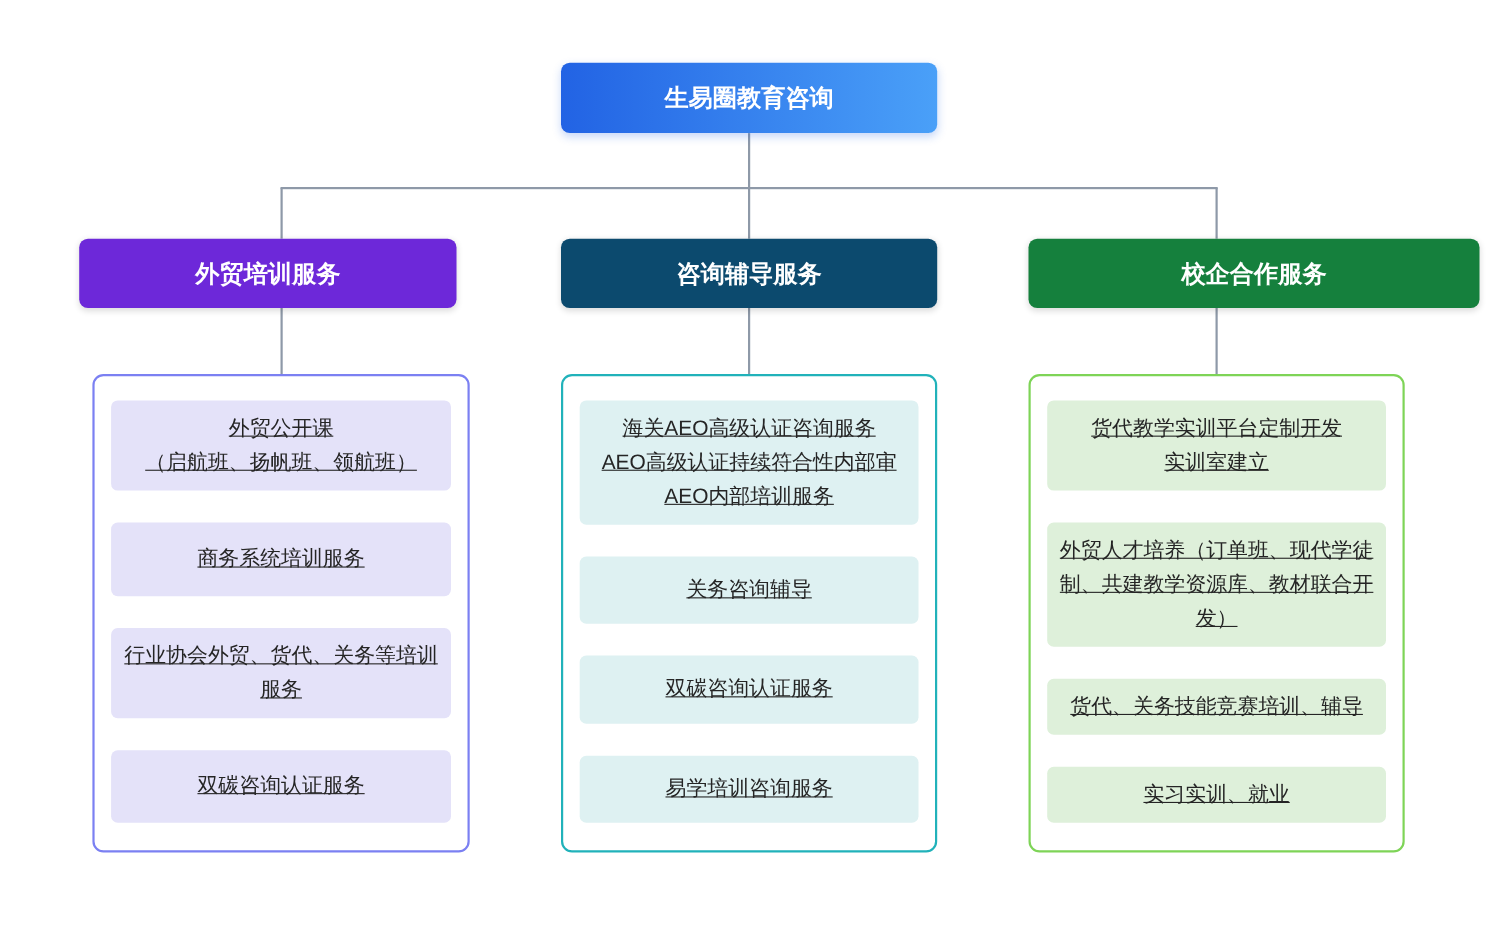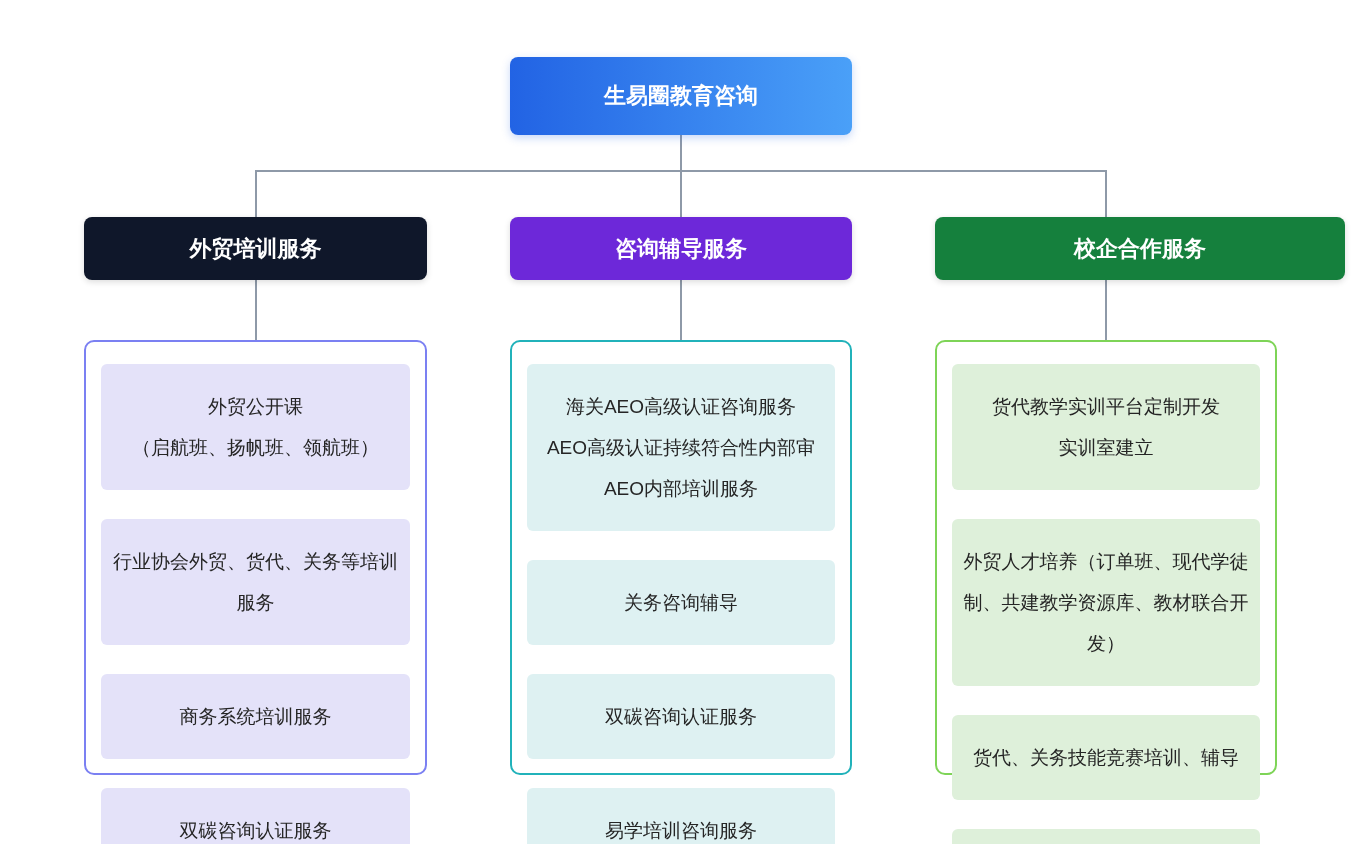--- a/index.html
+++ b/index.html
@@ -27,21 +27,21 @@
   #c-drop-1      { left: 255px;  top: 171px; height: 46px; }
   #c-drop-2      { left: 680px;  top: 171px; height: 46px; }
   #c-drop-3      { left: 1105px; top: 171px; height: 46px; }
   #c-group-1     { left: 255px;  top: 280px; height: 60px; }
   #c-group-2     { left: 680px;  top: 280px; height: 60px; }
   #c-group-3     { left: 1105px; top: 280px; height: 60px; }
   
   .root-node {
     position: absolute;
     left: 510px; top: 57px;
-    width: 342px; height: 78px;
+    width: 342px; height: 64px;
     border-radius: 8px;
     background: linear-gradient(90deg, #2263e4 0%, #4aa0f8 100%);
     color: #ffffff;
     font-size: 22px;
     font-weight: bold;
     display: flex;
     align-items: center;
     justify-content: center;
     box-shadow: 0 3px 8px rgba(34, 99, 228, 0.25);
   }
@@ -52,22 +52,22 @@
     height: 63px;
     border-radius: 8px;
     color: #ffffff;
     font-size: 22px;
     font-weight: bold;
     display: flex;
     align-items: center;
     justify-content: center;
     box-shadow: 0 2px 6px rgba(0, 0, 0, 0.14);
   }
-  #header-1 { left: 84px;  width: 343px; background: #0f172a; }
-  #header-2 { left: 510px; width: 342px; background: #6d28d9; }
+  #header-1 { left: 72px;  width: 343px; background: #6d28d9; }
+  #header-2 { left: 510px; width: 342px; background: #0c4a6e; }
   #header-3 { left: 935px; width: 410px; background: #15803d; }
   
   .group {
     position: absolute;
     top: 340px;
     height: 435px;
     box-sizing: border-box;
     background: #ffffff;
     border-radius: 10px;
     padding: 22px 15px 25px 15px;
@@ -80,24 +80,25 @@
   #group-3 { left: 935px; width: 342px; border: 2px solid #7ed457; }
   .leaf {
     flex: 1 1 0;
     border-radius: 6px;
     display: flex;
     align-items: center;
     justify-content: center;
     text-align: center;
     white-space: pre-line;
     font-size: 19px;
-    line-height: 41px;
+    line-height: 31px;
     color: #252525;
-    padding: 22px 8px;
+    padding: 10px 8px;
     box-sizing: border-box;
+    text-decoration: underline;
   }
   #group-1 .leaf { background: #e4e2f9; }
   #group-2 .leaf { background: #def1f2; }
   #group-3 .leaf { background: #def0da; }
 </style>
 </head>
 <body>
 
 <div class="canvas">
 
@@ -120,22 +121,22 @@
   <div class="branch-header" id="header-2">
     <span>咨询辅导服务</span>
   </div>
   <div class="branch-header" id="header-3">
     <span>校企合作服务</span>
   </div>
 
   <div class="group" id="group-1">
     <div class="leaf">外贸公开课
 （启航班、扬帆班、领航班）</div>
+    <div class="leaf">商务系统培训服务</div>
     <div class="leaf">行业协会外贸、货代、关务等培训服务</div>
-    <div class="leaf">商务系统培训服务</div>
     <div class="leaf">双碳咨询认证服务</div>
   </div>
 
   <div class="group" id="group-3">
     <div class="leaf">货代教学实训平台定制开发
 实训室建立</div>
     <div class="leaf">外贸人才培养（订单班、现代学徒制、共建教学资源库、教材联合开发）</div>
     <div class="leaf">货代、关务技能竞赛培训、辅导</div>
     <div class="leaf">实习实训、就业</div>
   </div>

